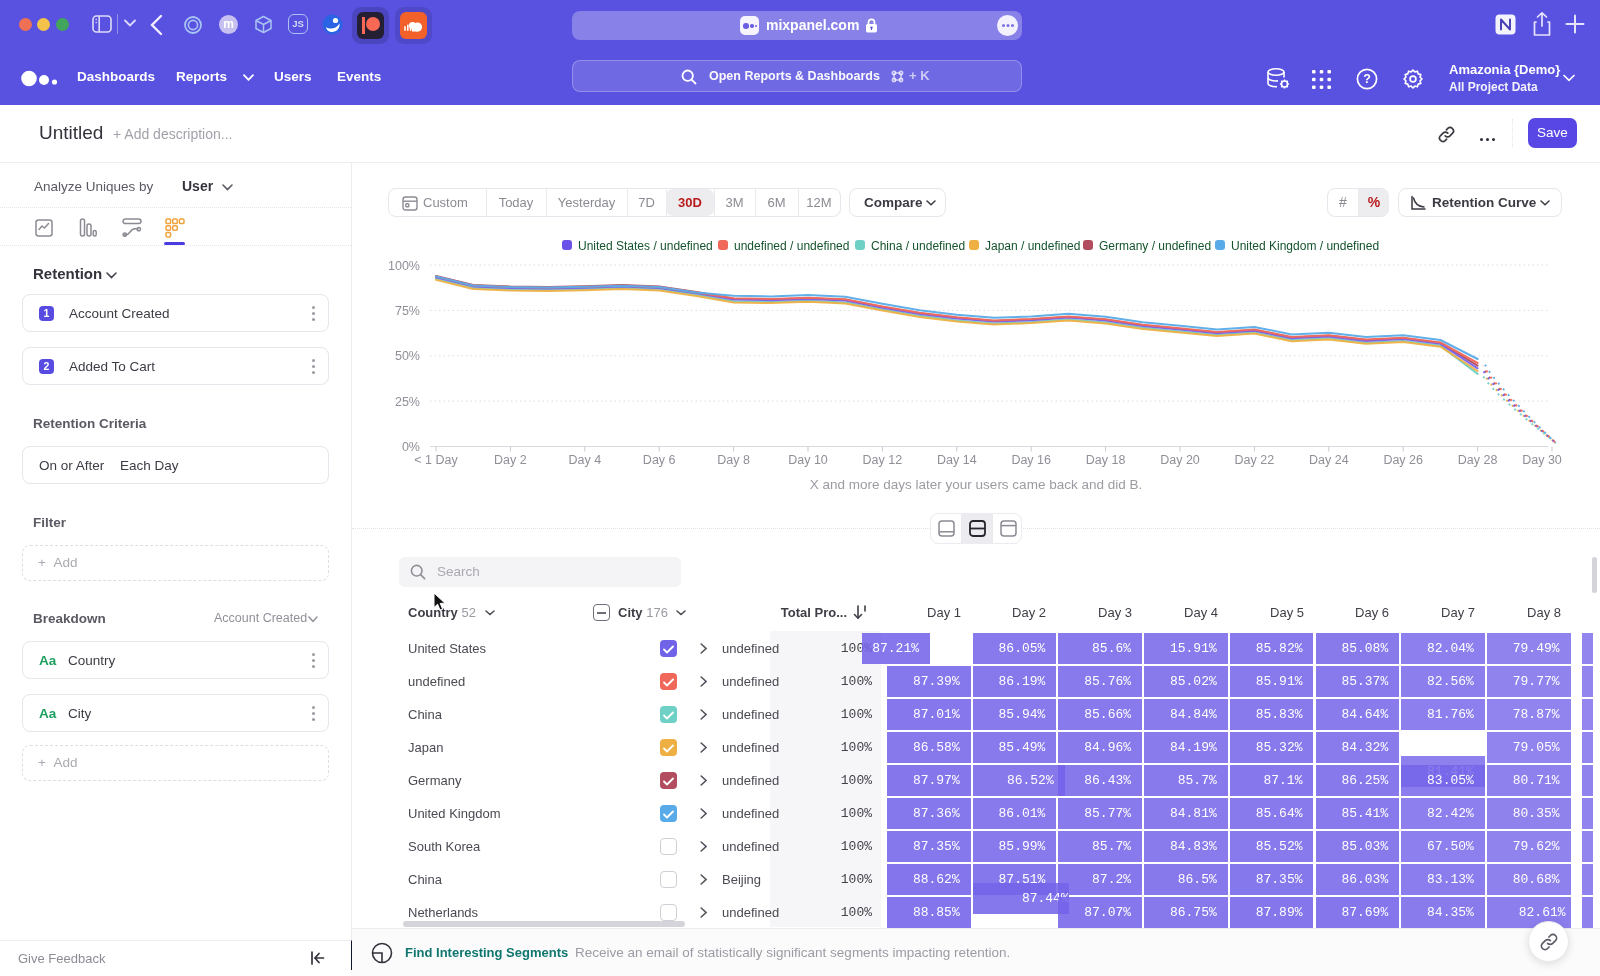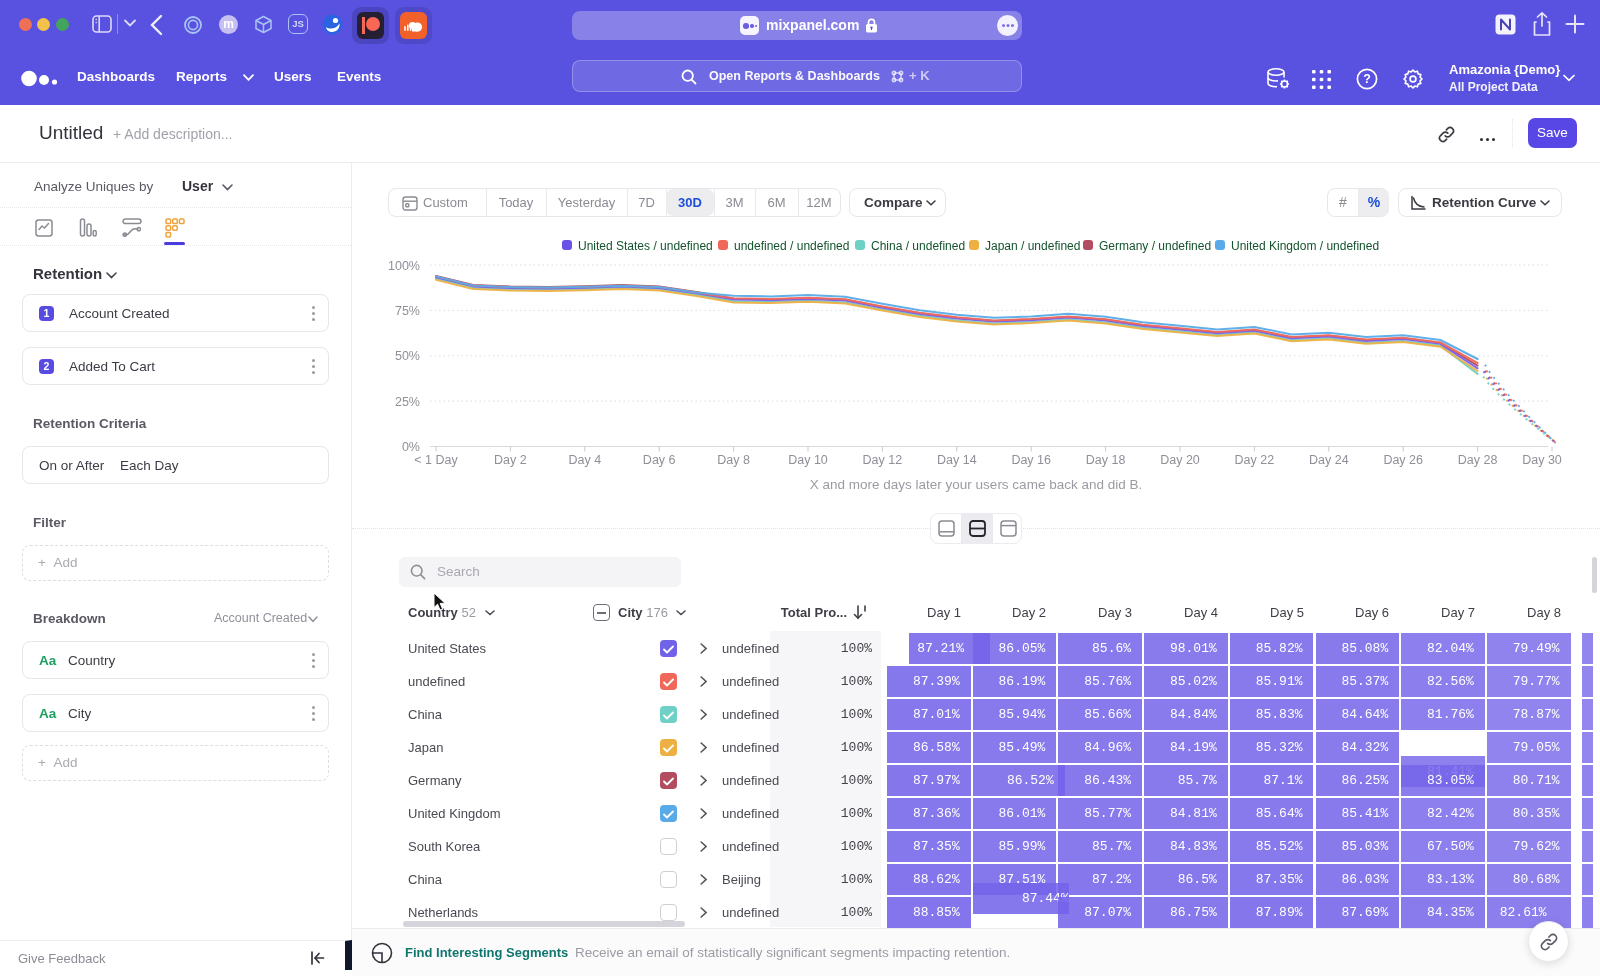--- a/index.html
+++ b/index.html
@@ -31,27 +31,27 @@
 
 #sidebar { position:absolute; left:0; top:163px; width:352px; height:777px; background:#fff; }
 #sidebar .vline { position:absolute; right:0; top:0; width:1px; height:777px; background:#ececf1; }
 .sb-h { font-size:13.5px; font-weight:700; color:#5a5a64; }
 .card { position:absolute; left:22px; width:307px; height:38px; border:1px solid #e6e6ec; border-radius:8px; background:#fff; }
 .badge { position:absolute; left:16px; top:11px; width:15px; height:15px; border-radius:4px; background:#584be2; color:#fff; font-size:10.5px; font-weight:700; text-align:center; line-height:15px; }
 .card .lbl { position:absolute; left:46px; top:0; line-height:37px; font-size:13.5px; color:#3c3c46; font-weight:500; }
 .vdots { position:absolute; right:13px; top:50%; margin-top:-7px; width:3px; height:3px; border-radius:50%; background:#9a9aa2; box-shadow:0 6px 0 #9a9aa2, 0 12px 0 #9a9aa2; }
 .addbox { position:absolute; left:22px; width:307px; height:36px; border:1px dashed #dededf; border-radius:8px; }
 .addbox span { position:absolute; left:15px; top:0; line-height:34px; color:#aaaab2; font-size:13.5px; }
-#sbfoot { position:absolute; left:0; top:940px; width:352px; height:30px; border-top:1px solid #ececf1; border-right:7px solid #0f172a; background:#fff; }
+#sbfoot { position:absolute; left:0; top:940px; width:352px; height:30px; border-top:1px solid #ececf1; border-right:1px solid #0f172a; background:#fff; }
 #sbfoot .gf { position:absolute; left:18px; top:10px; font-size:13px; color:#8c8c95; }
 
 #main { position:absolute; left:352px; top:163px; width:1248px; height:765px; background:#fff; }
 .tbbtn { position:absolute; top:25px; height:29px; border:1px solid #e6e6ec; border-radius:8px; background:#fff; }
 .seg { position:absolute; top:0; height:27px; line-height:27px; text-align:center; font-size:13px; color:#8b8b94; }
-.seg.on { background:#edecef; color:#1d4ed8; font-weight:600; border-radius:7px; }
+.seg.on { background:#edecef; color:#b91c1c; font-weight:600; border-radius:7px; }
 .segline { position:absolute; top:0; width:1px; height:27px; background:#e9e9ee; }
 .legend { position:absolute; top:239px; height:12px; }
 .legend i { position:absolute; top:1px; width:10px; height:10px; border-radius:3px; }
 .legend span { position:absolute; left:16px; top:0; font-size:12px; color:#14532d; white-space:nowrap; }
 #caption { position:absolute; left:352px; top:477px; width:1248px; text-align:center; font-size:13.5px; color:#9b9ba3; }
 #midline { position:absolute; left:352px; top:528px; width:1248px; border-top:1px dotted #e2e2e8; }
 #viewtoggle { position:absolute; left:930px; top:513px; width:92px; height:31px; background:#fff; border:1px solid #ebebf0; border-radius:8px; }
 #viewtoggle .c { position:absolute; top:0; width:30px; height:29px; }
 #viewtoggle .c.on { background:#ececf0; }
 
@@ -513,24 +513,24 @@
 <div class="cb" style="top:640px;background:#7063e8">
       <svg style="position:absolute;left:3px;top:4.5px" width="11" height="9" viewBox="0 0 11 9" fill="none" stroke="#fff" stroke-width="1.8" stroke-linecap="round" stroke-linejoin="round">
         <polyline points="1,4.5 4,7.5 10,1.5"></polyline>
       </svg>
     </div>
 <svg class="abs" style="left:700px;top:643px" width="7" height="11" viewBox="0 0 7 11" fill="none" stroke="#55555f" stroke-width="1.6" stroke-linecap="round">
       <polyline points="1.2,1 6,5.5 1.2,10"></polyline>
     </svg>
 <div class="row-l" style="left:722px;top:633px;line-height:31px">undefined</div>
 <div class="tot" style="left:772px;top:633px;width:100px;line-height:31px">100%</div>
-<div class="cell" style="left:909px;top:633px;width:81px;background:rgba(116,99,233,0.872);padding-right:26px">87.21%</div>
+<div class="cell" style="left:862px;top:633px;width:68px;background:rgba(116,99,233,0.872);padding-right:11px">87.21%</div>
 <div class="cell" style="left:972.7px;top:633px;width:83.7px;background:rgba(116,99,233,0.860);padding-right:11px">86.05%</div>
 <div class="cell" style="left:1058.4px;top:633px;width:83.7px;background:rgba(116,99,233,0.856);padding-right:11px">85.6%</div>
-<div class="cell" style="left:1144.1px;top:633px;width:83.7px;background:rgba(116,99,233,0.849);padding-right:11px">98.01%</div>
+<div class="cell" style="left:1144.1px;top:633px;width:83.7px;background:rgba(116,99,233,0.849);padding-right:11px">15.91%</div>
 <div class="cell" style="left:1229.8px;top:633px;width:83.7px;background:rgba(116,99,233,0.858);padding-right:11px">85.82%</div>
 <div class="cell" style="left:1315.5px;top:633px;width:83.7px;background:rgba(116,99,233,0.851);padding-right:11px">85.08%</div>
 <div class="cell" style="left:1401.2px;top:633px;width:83.7px;background:rgba(116,99,233,0.820);padding-right:11px">82.04%</div>
 <div class="cell" style="left:1486.9px;top:633px;width:83.7px;background:rgba(116,99,233,0.795);padding-right:11px">79.49%</div>
 <div class="cell" style="left:1582px;top:633px;width:11px;background:rgba(116,99,233,0.780)"></div>
 <div class="row-l" style="left:408px;top:666px;line-height:31px">undefined</div>
 <div class="cb" style="top:673px;background:#f0685a">
       <svg style="position:absolute;left:3px;top:4.5px" width="11" height="9" viewBox="0 0 11 9" fill="none" stroke="#fff" stroke-width="1.8" stroke-linecap="round" stroke-linejoin="round">
         <polyline points="1,4.5 4,7.5 10,1.5"></polyline>
       </svg>
@@ -668,21 +668,21 @@
     </svg>
 <div class="row-l" style="left:722px;top:897px;line-height:31px">undefined</div>
 <div class="tot" style="left:772px;top:897px;width:100px;line-height:31px">100%</div>
 <div class="cell" style="left:887.0px;top:897px;width:83.7px;background:rgba(116,99,233,0.888);padding-right:11px">88.85%</div>
 <div class="cell" style="left:972.7px;top:883px;width:96px;background:rgba(116,99,233,0.874);">87.44%</div>
 <div class="cell" style="left:1058.4px;top:897px;width:83.7px;background:rgba(116,99,233,0.871);padding-right:11px">87.07%</div>
 <div class="cell" style="left:1144.1px;top:897px;width:83.7px;background:rgba(116,99,233,0.868);padding-right:11px">86.75%</div>
 <div class="cell" style="left:1229.8px;top:897px;width:83.7px;background:rgba(116,99,233,0.879);padding-right:11px">87.89%</div>
 <div class="cell" style="left:1315.5px;top:897px;width:83.7px;background:rgba(116,99,233,0.877);padding-right:11px">87.69%</div>
 <div class="cell" style="left:1401.2px;top:897px;width:83.7px;background:rgba(116,99,233,0.843);padding-right:11px">84.35%</div>
-<div class="cell" style="left:1486.9px;top:897px;width:83.7px;background:rgba(116,99,233,0.826);padding-right:24px">82.61%</div>
+<div class="cell" style="left:1486.9px;top:897px;width:83.7px;background:rgba(116,99,233,0.826);padding-right:5px">82.61%</div>
 <div class="cell" style="left:1582px;top:897px;width:11px;background:rgba(116,99,233,0.811)"></div>
 <div id="hscroll"></div>
 <div id="vscroll"></div>
 <div id="botbar">
   <svg class="abs" style="left:19px;top:13px" width="22" height="22" viewBox="0 0 22 22" fill="none" stroke="#32323b" stroke-width="1.6">
         <circle cx="11" cy="11" r="9.5"></circle>
         <polyline points="1.5,11 11,11 11,20.5"></polyline>
       </svg>
   <div class="t1">Find Interesting Segments</div>
   <div class="t2">Receive an email of statistically significant segments impacting retention.</div>

